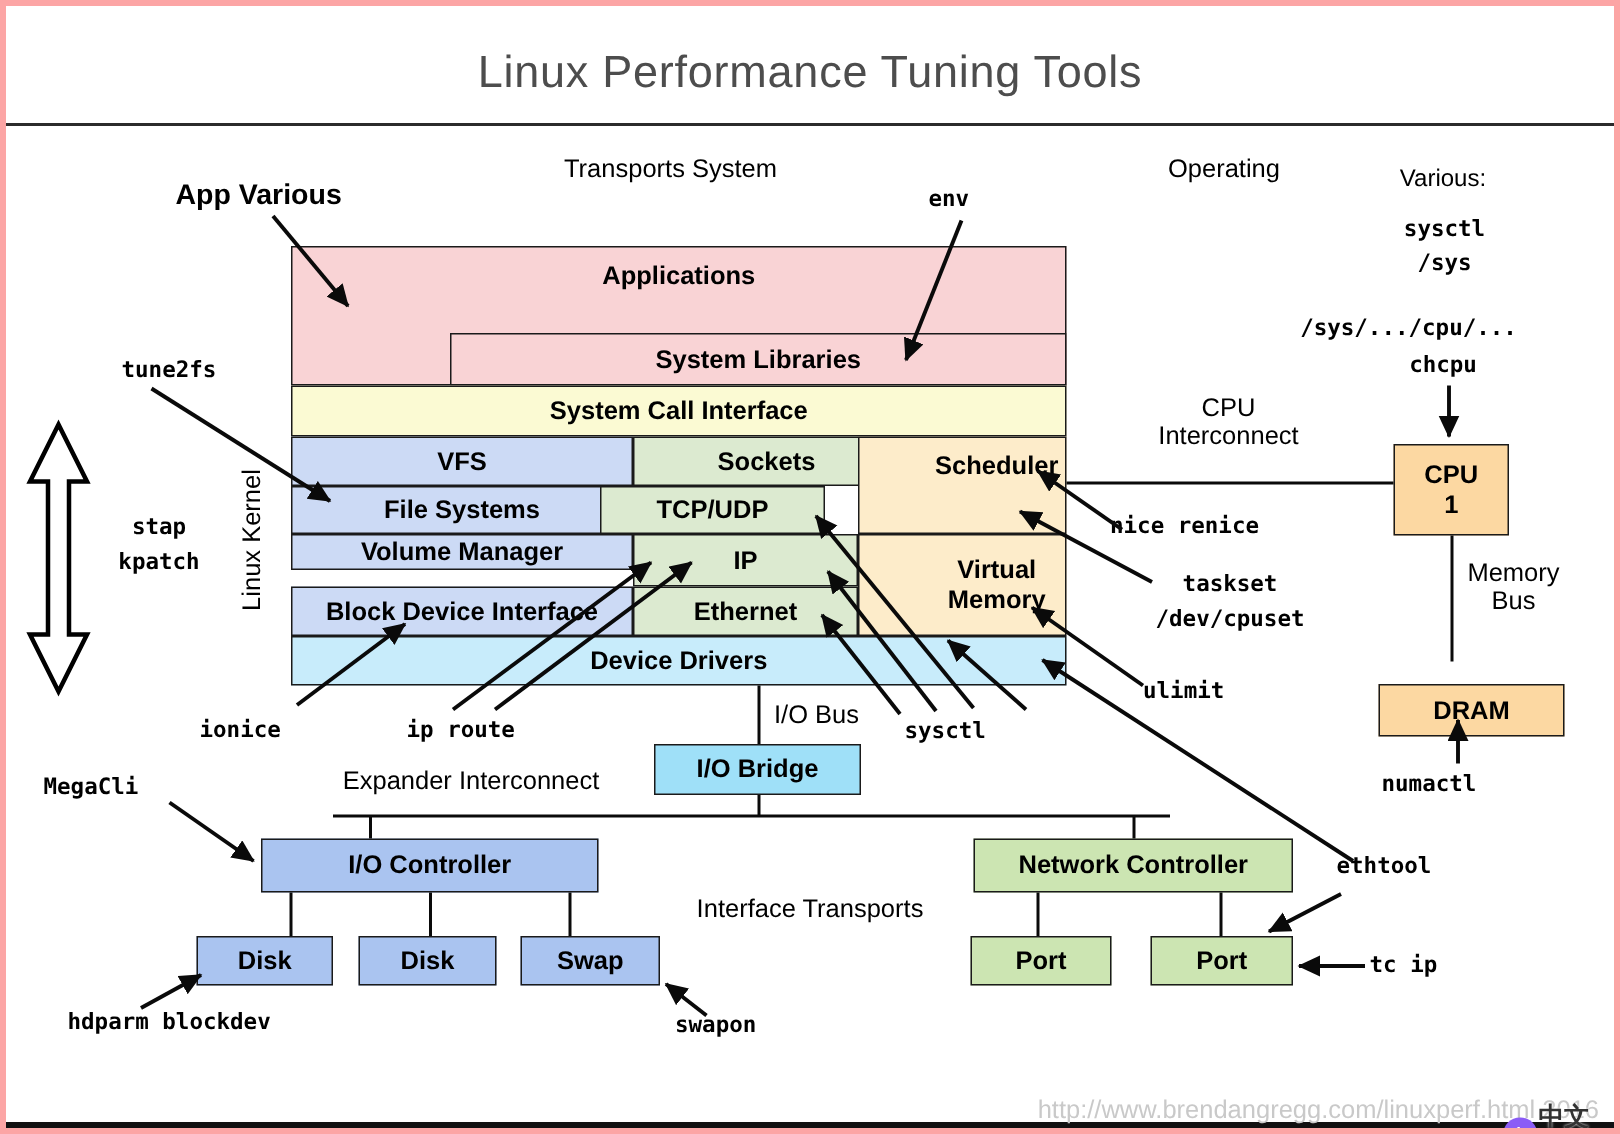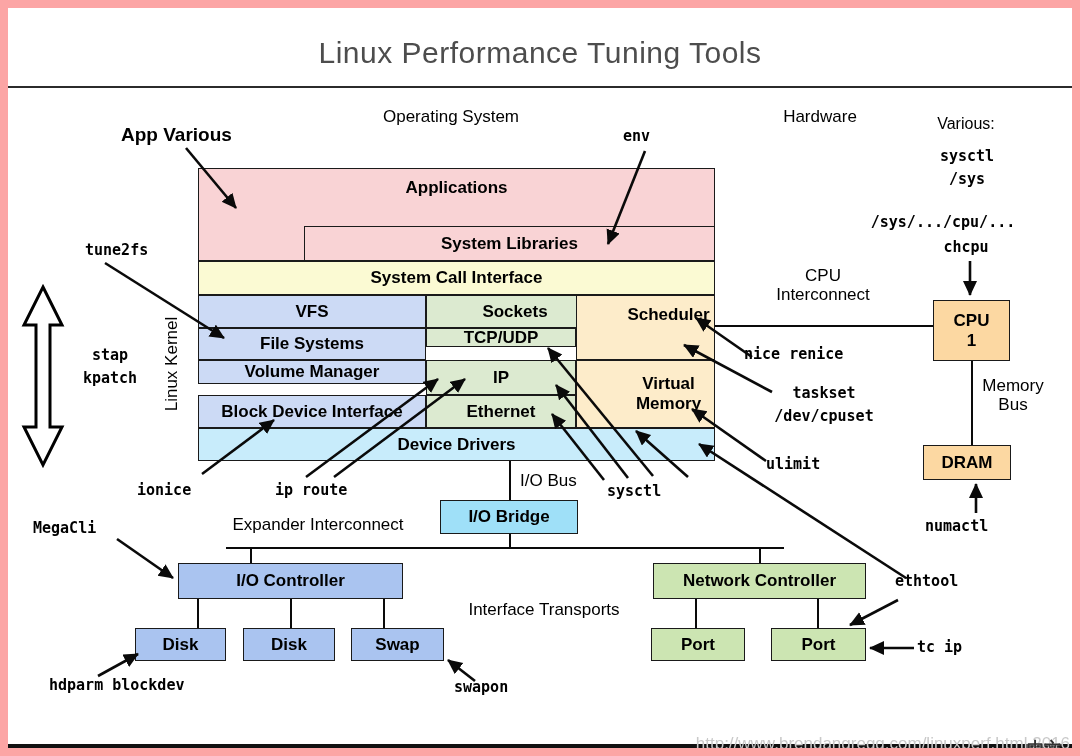--- a/index.html
+++ b/index.html
@@ -1,18 +1,18 @@
 <!DOCTYPE html>
 <html><head>
 <meta charset="utf-8">
 <style>
   html,body{margin:0;padding:0;background:#888;}
   .canvas{
     position:relative; width:1080px; height:756px; background:#fff;
-    border:8px solid #fca5a5; box-sizing:border-box; overflow:hidden;
+    border:4px solid #fca5a5; box-sizing:border-box; overflow:hidden;
     font-family:"Liberation Sans", sans-serif; color:#000;
   }
   .title{
     position:absolute; left:0; top:28px; width:100%; text-align:center;
     font-size:30px; font-weight:400; color:#4d4d4d; letter-spacing:.5px;
   }
   .title-rule{position:absolute; left:0; top:78px; width:100%; height:0; border-top:2px solid #2b2b2b;}
   .bottom-bar{position:absolute; left:0; bottom:0; width:100%; height:4px; background:#111;}
 
   .box{
@@ -56,22 +56,22 @@
   .wm-text{font-size:17px; font-weight:bold; color:#333; text-shadow:0 0 2px #fff; margin-left:1px;}
 </style>
 </head>
 <body>
 
 <div class="canvas">
 
   <div class="title">Linux Performance Tuning Tools</div>
   <div class="title-rule"></div>
 
-  <div class="lab center" style="left:343px;top:99px;width:200px;">Operating System</div>
-  <div class="lab center" style="left:762px;top:99px;width:100px;">Hardware</div>
+  <div class="lab center" style="left:343px;top:99px;width:200px;">Transports System</div>
+  <div class="lab center" style="left:762px;top:99px;width:100px;">Operating</div>
   <div class="lab center" style="left:915px;top:106px;width:86px;font-size:16px;">Various:</div>
 
   <div class="box pink top-label" style="left:190px;top:160px;width:517px;height:93px;">
       <span>Applications</span>
     </div>
   <div class="box pink" style="left:296px;top:218px;width:411px;height:35px;">
       <span>System Libraries</span>
     </div>
   <div class="box yellow" style="left:190px;top:253px;width:517px;height:34px;">
       <span>System Call Interface</span>
@@ -86,21 +86,21 @@
   <div class="box blue" style="left:190px;top:352px;width:228px;height:24px;text-align:right;">
       <span>Volume Manager</span>
     </div>
   <div class="box blue" style="left:190px;top:387px;width:228px;height:33px;">
       <span>Block Device Interface</span>
     </div>
 
   <div class="box green" style="left:418px;top:287px;width:178px;height:33px;">
       <span>Sockets</span>
     </div>
-  <div class="box green" style="left:418px;top:320px;width:150px;height:19px;">
+  <div class="box green" style="left:396px;top:320px;width:150px;height:32px;">
       <span>TCP/UDP</span>
     </div>
   <div class="box green" style="left:418px;top:352px;width:150px;height:35px;">
       <span>IP</span>
     </div>
   <div class="box green" style="left:418px;top:387px;width:150px;height:33px;">
       <span>Ethernet</span>
     </div>
 
   <div class="box orange top-label" style="left:568px;top:287px;width:139px;height:65px;padding-left:46px;">
@@ -112,21 +112,21 @@
 
   <div class="box cyanlight" style="left:190px;top:420px;width:517px;height:33px;">
       <span>Device Drivers</span>
     </div>
 
   <div class="vert">Linux Kernel</div>
 
   <div class="box peach" style="left:925px;top:292px;width:77px;height:61px;">
       <span class="wrap" style="width:48px;">CPU 1</span>
     </div>
-  <div class="box peach" style="left:915px;top:437px;width:88px;height:35px;">
+  <div class="box peach" style="left:915px;top:452px;width:124px;height:35px;">
       <span>DRAM</span>
     </div>
   <div class="box cyan" style="left:432px;top:492px;width:138px;height:34px;">
       <span>I/O Bridge</span>
     </div>
   <div class="box periwinkle" style="left:170px;top:555px;width:225px;height:36px;">
       <span>I/O Controller</span>
     </div>
   <div class="box periwinkle" style="left:127px;top:620px;width:91px;height:33px;">
       <span>Disk</span>

